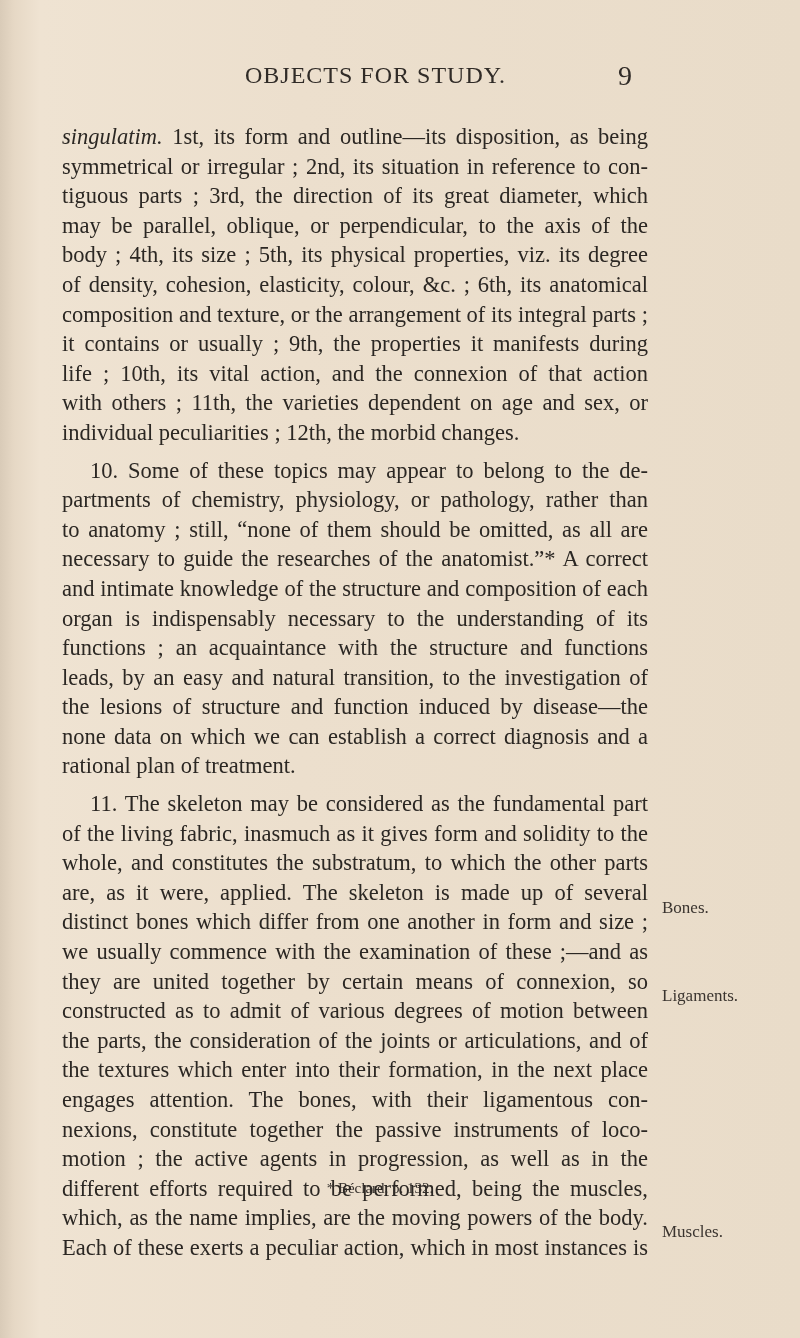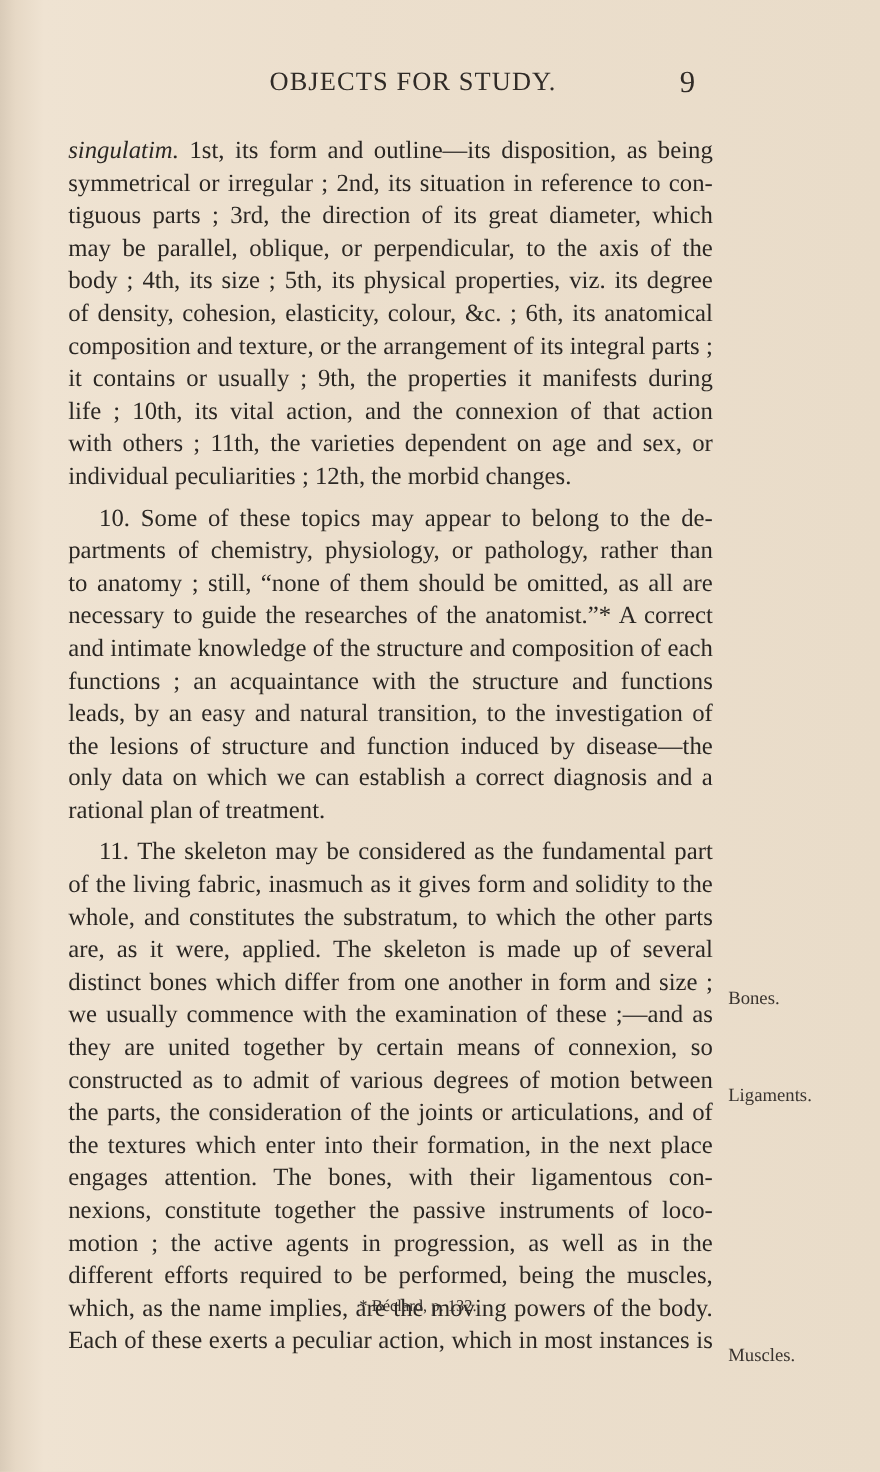--- a/index.html
+++ b/index.html
@@ -56,24 +56,25 @@
       <span class="line"><span>composition and texture, or the arrangement of its integral parts ;</span></span>
       <span class="line"><span>it contains or usually ; 9th, the properties it manifests during</span></span>
       <span class="line"><span>life ; 10th, its vital action, and the connexion of that action</span></span>
       <span class="line"><span>with others ; 11th, the varieties dependent on age and sex, or</span></span>
       <span class="line last"><span>individual peculiarities ; 12th, the morbid changes.</span></span>
       <span class="line indent"><span>10. Some of these topics may appear to belong to the de-</span></span>
       <span class="line"><span>partments of chemistry, physiology, or pathology, rather than</span></span>
       <span class="line"><span>to anatomy ; still, “none of them should be omitted, as all are</span></span>
       <span class="line"><span>necessary to guide the researches of the anatomist.”*  A correct</span></span>
       <span class="line"><span>and intimate knowledge of the structure and composition of each</span></span>
+      <span class="line"><span>organ is indispensably necessary to the understanding of its</span></span>
       <span class="line"><span>functions ; an acquaintance with the structure and functions</span></span>
       <span class="line"><span>leads, by an easy and natural transition, to the investigation of</span></span>
       <span class="line"><span>the lesions of structure and function induced by disease—the</span></span>
-      <span class="line"><span>only data on which we can establish a correct diagnosis and a</span></span>
+      <span class="line"><span>none data on which we can establish a correct diagnosis and a</span></span>
       <span class="line last"><span>rational plan of treatment.</span></span>
       <span class="line indent"><span>11. The skeleton may be considered as the fundamental part</span></span>
       <span class="line"><span>of the living fabric, inasmuch as it gives form and solidity to the</span></span>
       <span class="line"><span>whole, and constitutes the substratum, to which the other parts</span></span>
       <span class="line"><span>are, as it were, applied.  The skeleton is made up of several</span></span>
       <span class="line"><span>distinct bones which differ from one another in form and size ;</span></span>
       <span class="line"><span>we usually commence with the examination of these ;—and as</span></span>
       <span class="line"><span>they are united together by certain means of connexion, so</span></span>
       <span class="line"><span>constructed as to admit of various degrees of motion between</span></span>
       <span class="line"><span>the parts, the consideration of the joints or articulations, and of</span></span>

